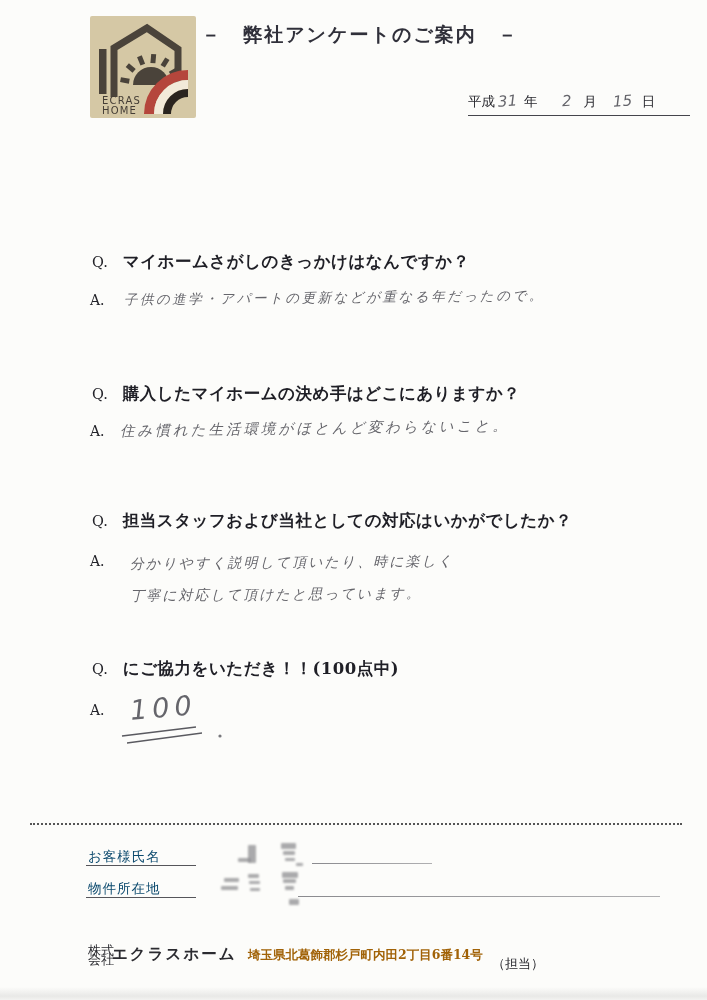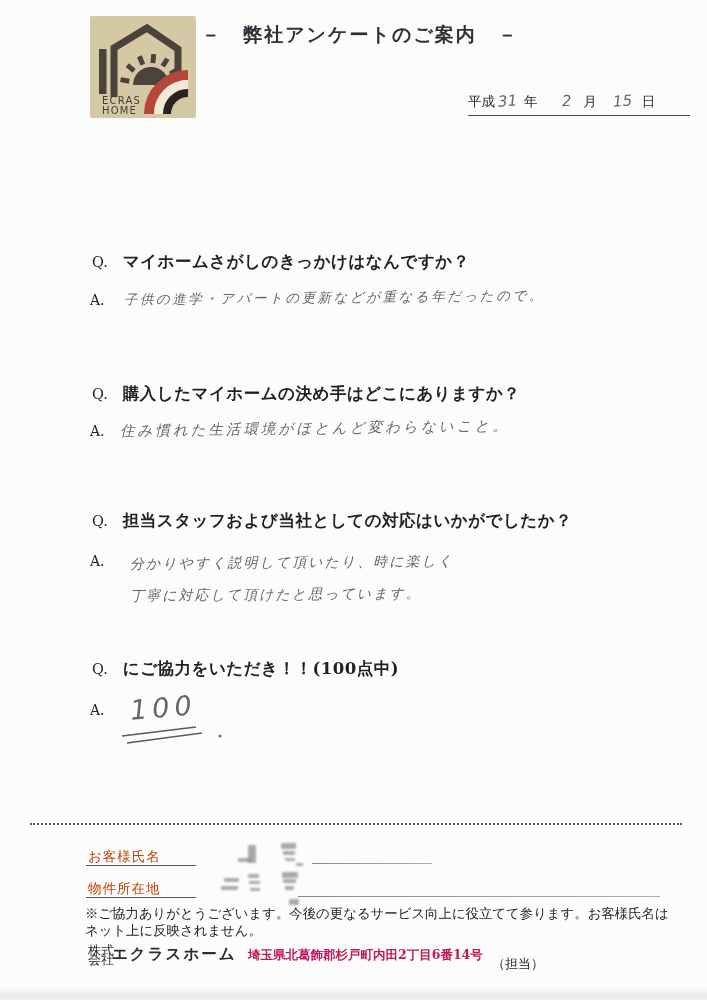--- a/index.html
+++ b/index.html
@@ -38,36 +38,36 @@
   .hand {
     font-family:"DejaVu Sans","Liberation Sans",sans-serif;
     font-style:italic; color:#515158; opacity:0.88;
   }
   .hand-line { font-size:13.5px; letter-spacing:2.5px; }
   .hand-multi { font-size:14px; letter-spacing:2px; line-height:32px; white-space:pre-line; }
   .hand-score { font-size:27px; letter-spacing:5px; }
 
   
   .dotted-sep { left:30px; top:823px; width:652px; border-top:2px dotted #555; height:0; }
-  .field-label { font-size:13.5px; color:#c2410c; letter-spacing:1px; }
+  .field-label { font-size:13.5px; color:#0c4a6e; letter-spacing:1px; }
   .uline { height:1.3px; background:#55555a; }
   .uline-light { height:1px; background:linear-gradient(90deg,#8a8a8e,#b0b0b2); }
   .redact { position:absolute; background:#8f8f92; filter:blur(1.2px); opacity:0.75; border-radius:1px; }
 
   .note {
     left:85px; top:905px; width:592px;
     font-size:13.4px; line-height:17px; white-space:pre-line; color:#232329;
   }
 
   
   .company-type { left:88px; top:947px; font-size:13px; line-height:8.5px;
     font-family:"DejaVu Sans","Liberation Sans",sans-serif; color:#2b2b30; }
   .company-name { left:112px; top:944px; font-size:15.5px; font-weight:600; letter-spacing:2px;
     font-family:Liberation Serif, serif; color:#2b2b30; }
-  .company-address { left:248px; top:947px; font-size:12.5px; font-weight:bold; color:#be185d; }
+  .company-address { left:248px; top:947px; font-size:12.5px; font-weight:bold; color:#a16207; }
   .staff-label { left:492px; top:955px; font-size:13px; color:#26262c; }
 
   .scan-shadow { left:0; bottom:0; width:100%; height:13px;
     background:linear-gradient(180deg, rgba(0,0,0,0) 0%, rgba(130,130,130,0.16) 70%, rgba(130,130,130,0.08) 100%); }
 </style>
 </head>
 <body>
 
 <div class="page">
 
@@ -174,22 +174,20 @@
     <div class="redact" style="left:221px; top:886px; width:17px; height:4px;"></div>
     <div class="redact" style="left:248px; top:874px; width:11px; height:4px;"></div>
     <div class="redact" style="left:249px; top:881px; width:11px; height:3px;"></div>
     <div class="redact" style="left:250px; top:888px; width:10px; height:3px;"></div>
     <div class="redact" style="left:282px; top:872px; width:16px; height:6px;"></div>
     <div class="redact" style="left:283px; top:879px; width:13px; height:4px;"></div>
     <div class="redact" style="left:285px; top:886px; width:9px;  height:4px;"></div>
     <div class="redact" style="left:289px; top:899px; width:10px; height:6px;"></div>
   </div>
 
-  <div class="abs note">※ご協力ありがとうございます。今後の更なるサービス向上に役立てて参ります。お客様氏名は
-ネット上に反映されません。</div>
 
   <div class="abs company-type">
     <div>株式</div>
     <div>会社</div>
   </div>
   <div class="abs company-name">エクラスホーム</div>
   <div class="abs company-address">埼玉県北葛飾郡杉戸町内田2丁目6番14号</div>
   <div class="abs staff-label">（担当）</div>
 
   <div class="abs scan-shadow"></div>

